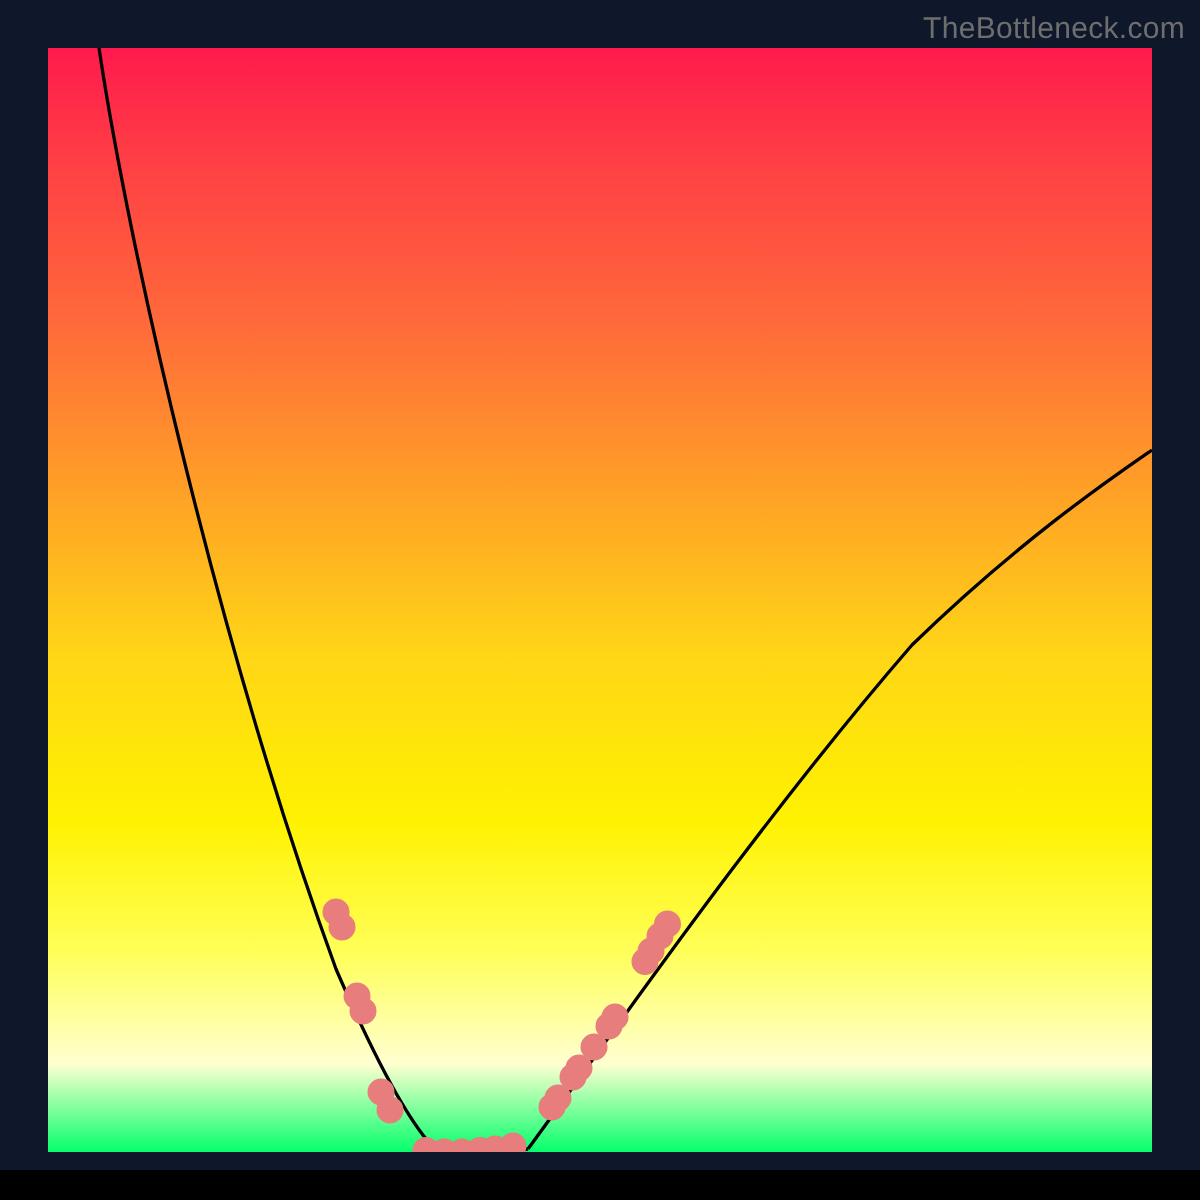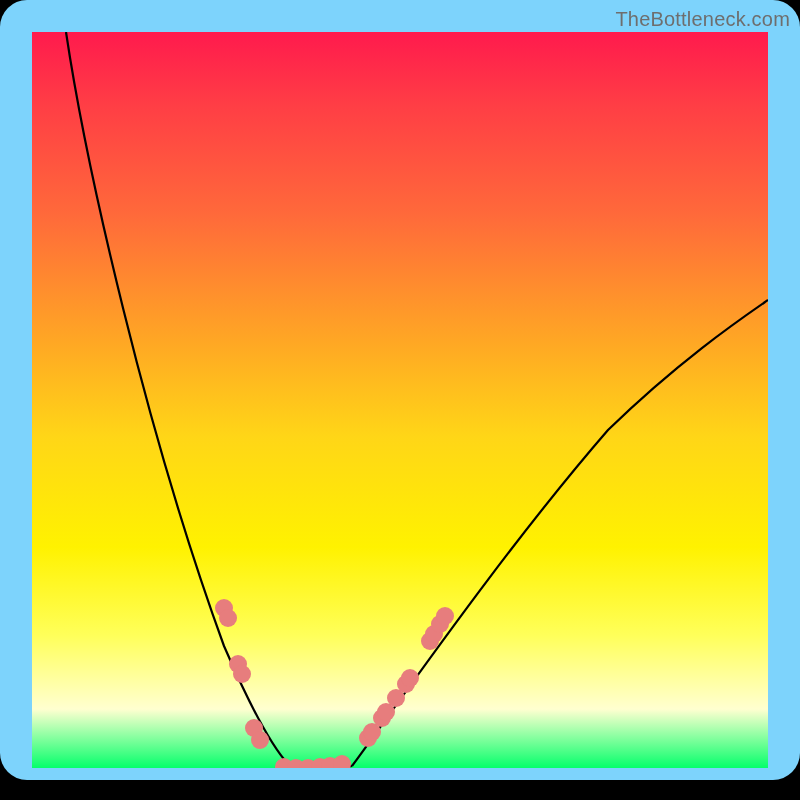--- a/index.html
+++ b/index.html
@@ -10,22 +10,21 @@
     background: #000;
     overflow: hidden;
     font-family: Arial, Helvetica, sans-serif;
   }
   .frame {
     position: absolute;
     top: 0;
     left: 0;
     width: 800px;
     height: 780px;
-    background: #7dd3fc;
-    border-radius: 27px;
+    background: #0f172a;
   }
   .plot-area {
     position: absolute;
     top: 32px;
     left: 32px;
     width: 736px;
     height: 736px;
     overflow: hidden;
   }
   .gradient {

